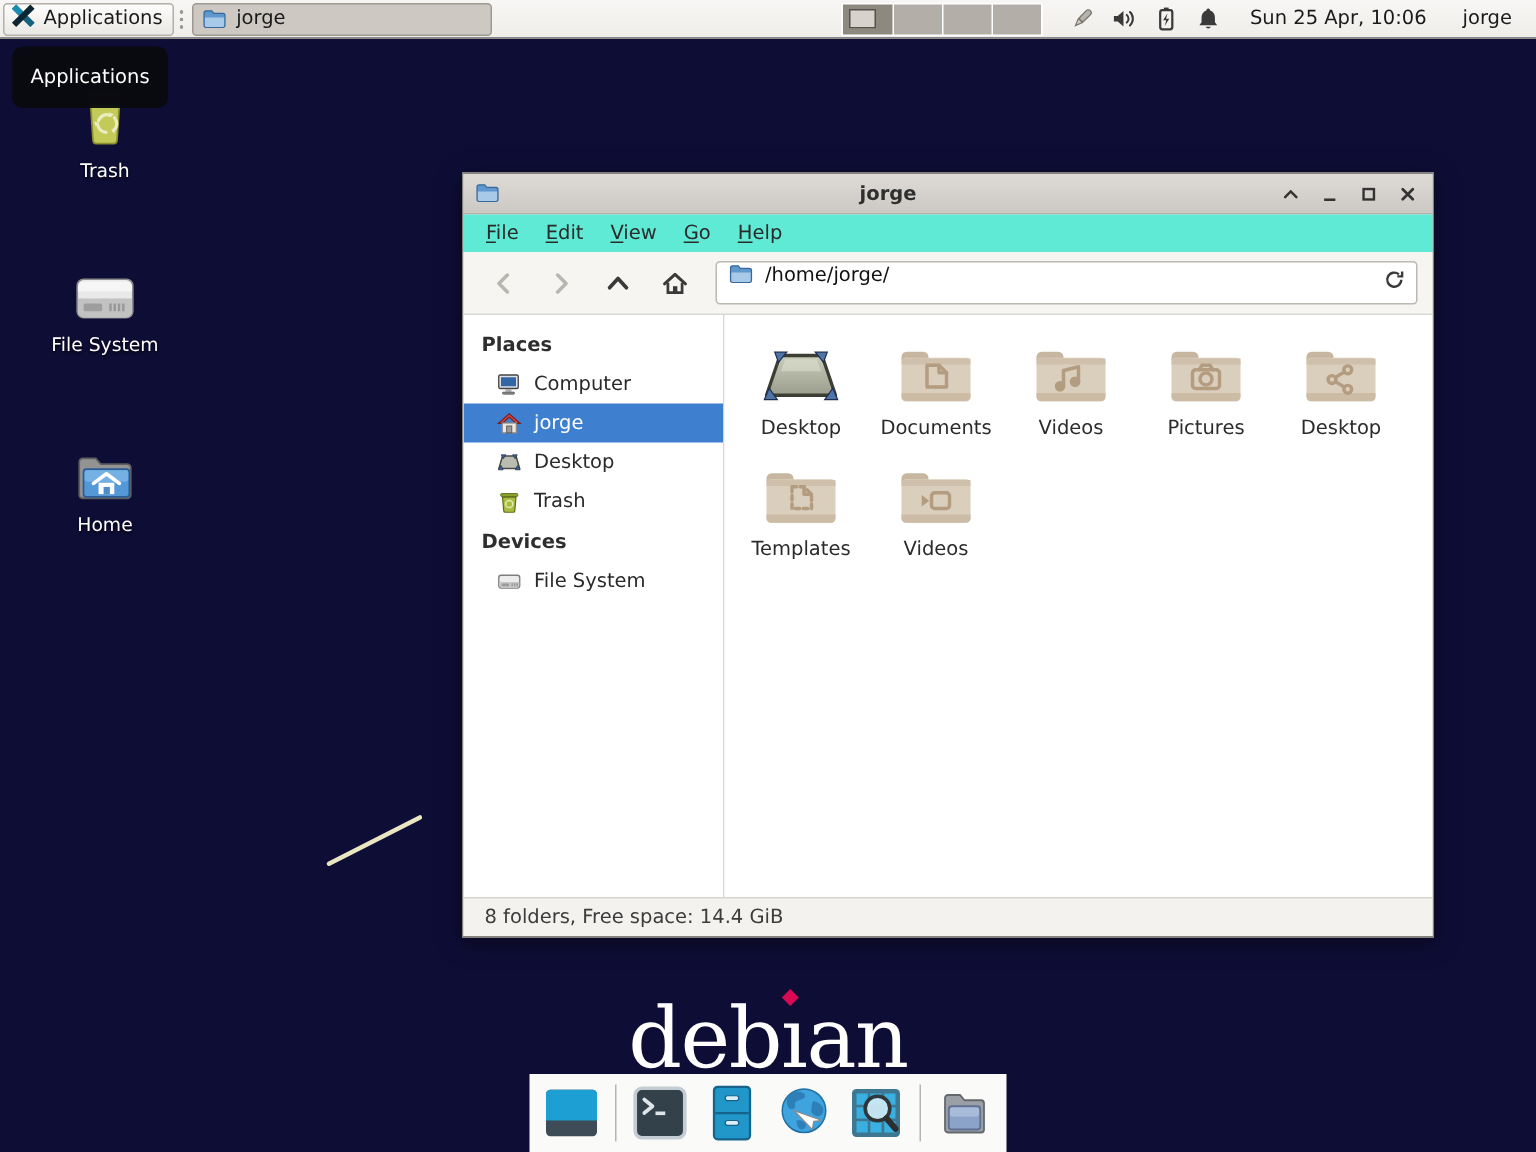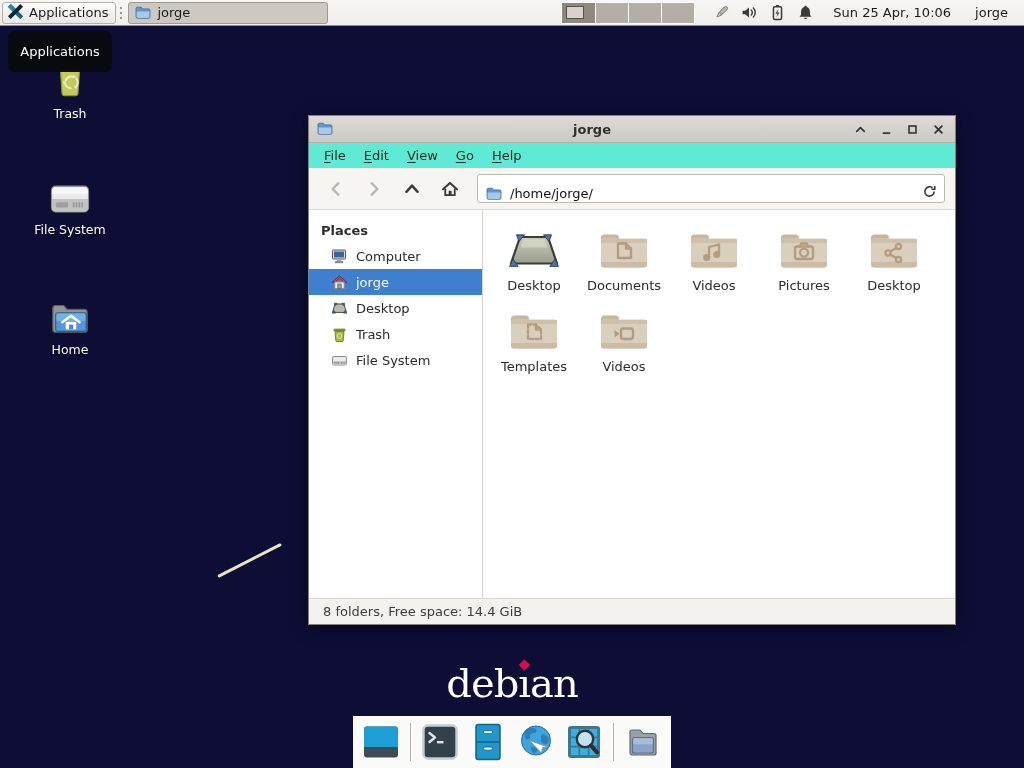--- a/index.html
+++ b/index.html
@@ -81,21 +81,21 @@
 
   .menubar { height:25px; background:#5eead4; display:flex; align-items:center; padding-left:6px; }
   .menu-item { padding:3px 9px; color:#2a2a2a; }
   .menu-item u { text-underline-offset:2px; }
 
   .toolbar { height:42px; background:#f6f5f2; border-bottom:1px solid #dbd9d4;
     display:flex; align-items:center; padding:0 10px; gap:4px; }
   .navbtn { width:34px; height:30px; background:none; border:none; display:grid; place-items:center; }
   .navbtn svg { width:18px; height:18px; }
   .pathbar { flex:1; height:29px; margin-left:6px; background:#fff; border:1px solid #bcb9b2; border-radius:3px;
-    display:flex; align-items:flex-end; padding:0 6px 0 8px; gap:6px; }
+    display:flex; align-items:flex-start; padding:0 6px 0 8px; gap:6px; }
   .pathbar .i16 { flex:0 0 16px; }
   .pathbar input { flex:1; border:none; outline:none; font:13px "DejaVu Sans",sans-serif; color:#111; background:transparent; }
   .reload-btn { width:22px; height:22px; background:none; border:none; display:grid; place-items:center; }
   .reload-btn svg { width:15px; height:15px; }
 
   .content { flex:1; display:flex; min-height:0; }
   .sidebar { width:174px; background:#fff; border-right:1px solid #d8d5d0; padding-top:6px; overflow:hidden; }
   .side-header { font-weight:bold; color:#2e2e2e; padding:7px 12px 5px; }
   .side-item { height:26px; display:flex; align-items:center; gap:8px; padding-left:22px; color:#2a2a2a; }
   .side-item .i17 { width:17px; height:17px; flex:0 0 17px; }
@@ -106,21 +106,21 @@
   .file-cell { width:90px; margin-bottom:12px; text-align:center; }
   .file-icon { height:50px; display:flex; align-items:flex-end; justify-content:center; }
   .file-icon svg { display:block; }
   .file-label { margin-top:4px; font-size:13px; color:#2b2b2b; }
 
   .statusbar { height:26px; background:#f3f2ef; border-top:1px solid #d8d5d0;
     display:flex; align-items:center; padding-left:14px; color:#3c3c3c; }
 
   
   #debian-logo { position:absolute; left:512px; top:660px; transform:translateX(-50%);
-    font-family:"DejaVu Serif",serif; font-size:40px; color:#fff; letter-spacing:-1px; z-index:4; white-space:nowrap; }
+    font-family:"DejaVu Serif",serif; font-size:56px; color:#fff; letter-spacing:-1px; z-index:4; white-space:nowrap; }
   .logo-i { position:relative; display:inline-block; }
   .logo-i .diamond { position:absolute; left:2px; top:1px; width:8px; height:8px;
     background:#d70a53; transform:rotate(45deg); }
 
   
   #dock { position:absolute; left:50%; transform:translateX(-50%); bottom:0; height:52px; z-index:10;
     background:#fafaf9; display:flex; align-items:center; padding:0 7px; gap:6px; }
   .dock-btn { width:42px; height:42px; background:none; border:none; padding:1px; display:grid; place-items:center; }
   .dock-btn svg { width:40px; height:40px; }
   .dock-sep { width:1px; height:38px; background:#b8b5b0; margin:0 2px; }
@@ -360,20 +360,21 @@
         <div class="side-item">
           <span class="i17">
             <svg viewBox="0 0 17 17">
               <rect x="2.8" y="3" width="11.4" height="2" rx=".7" fill="#8aa02c" stroke="#5f6e1e" stroke-width=".6"></rect>
               <path d="M4 5.4 h9 l-.8 9.2 a1 1 0 0 1 -1 .9 h-5.4 a1 1 0 0 1 -1 -.9 z" fill="#aabd3e" stroke="#5f6e1e" stroke-width=".8"></path>
               <circle cx="8.5" cy="10" r="2.4" fill="none" stroke="#e2eaae" stroke-width="1"></circle>
             </svg>
           </span>
           <span class="side-label">Trash</span>
         </div>
+        <div class="side-header">Devices</div>
         <div class="side-item">
           <span class="i17">
             <svg viewBox="0 0 17 17">
               <rect x="1.5" y="4.5" width="14" height="8.5" rx="1.6" fill="#ececec" stroke="#7e7e7e" stroke-width=".9"></rect>
               <path d="M1.8 9 h13.4 v2.4 a1.6 1.6 0 0 1 -1.6 1.6 H3.4 a1.6 1.6 0 0 1 -1.6 -1.6 z" fill="#c6c6c6"></path>
               <rect x="3.4" y="10" width="5" height="1.8" rx=".6" fill="#9c9c9c"></rect>
               <g fill="#9c9c9c">
                 <rect x="10" y="9.9" width="1" height="2"></rect>
                 <rect x="11.6" y="9.9" width="1" height="2"></rect>
                 <rect x="13.2" y="9.9" width="1" height="2"></rect>

